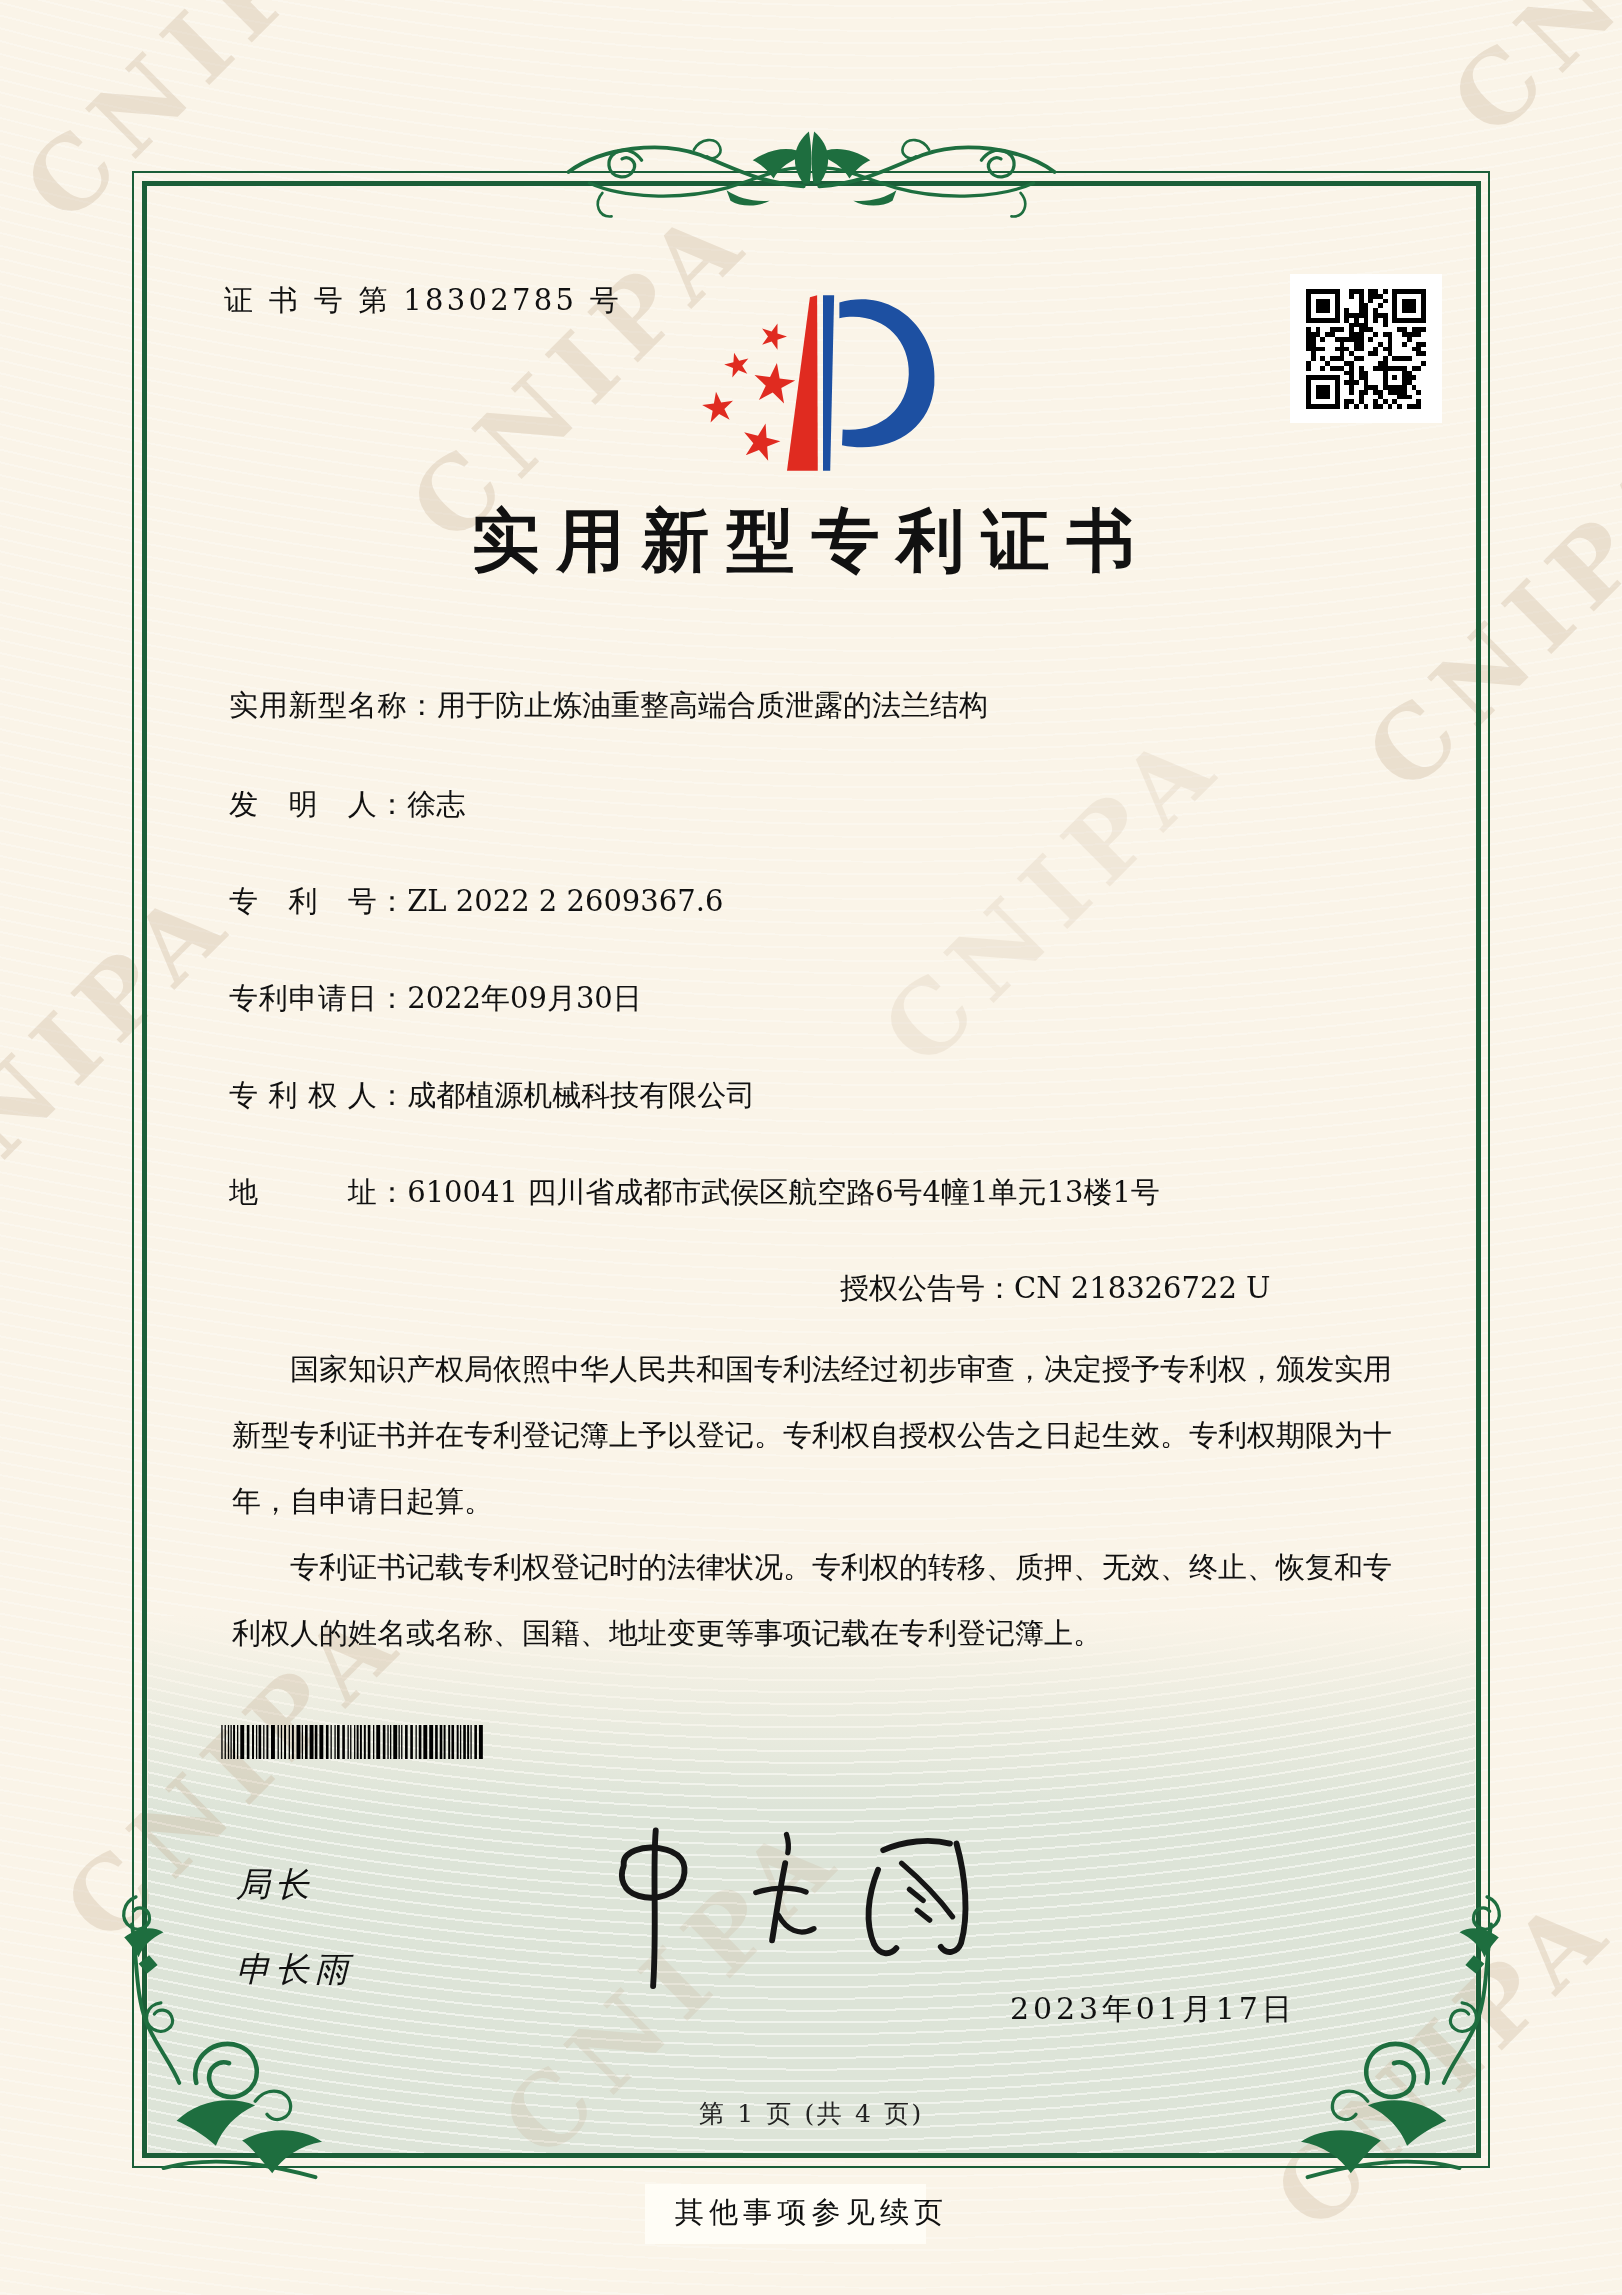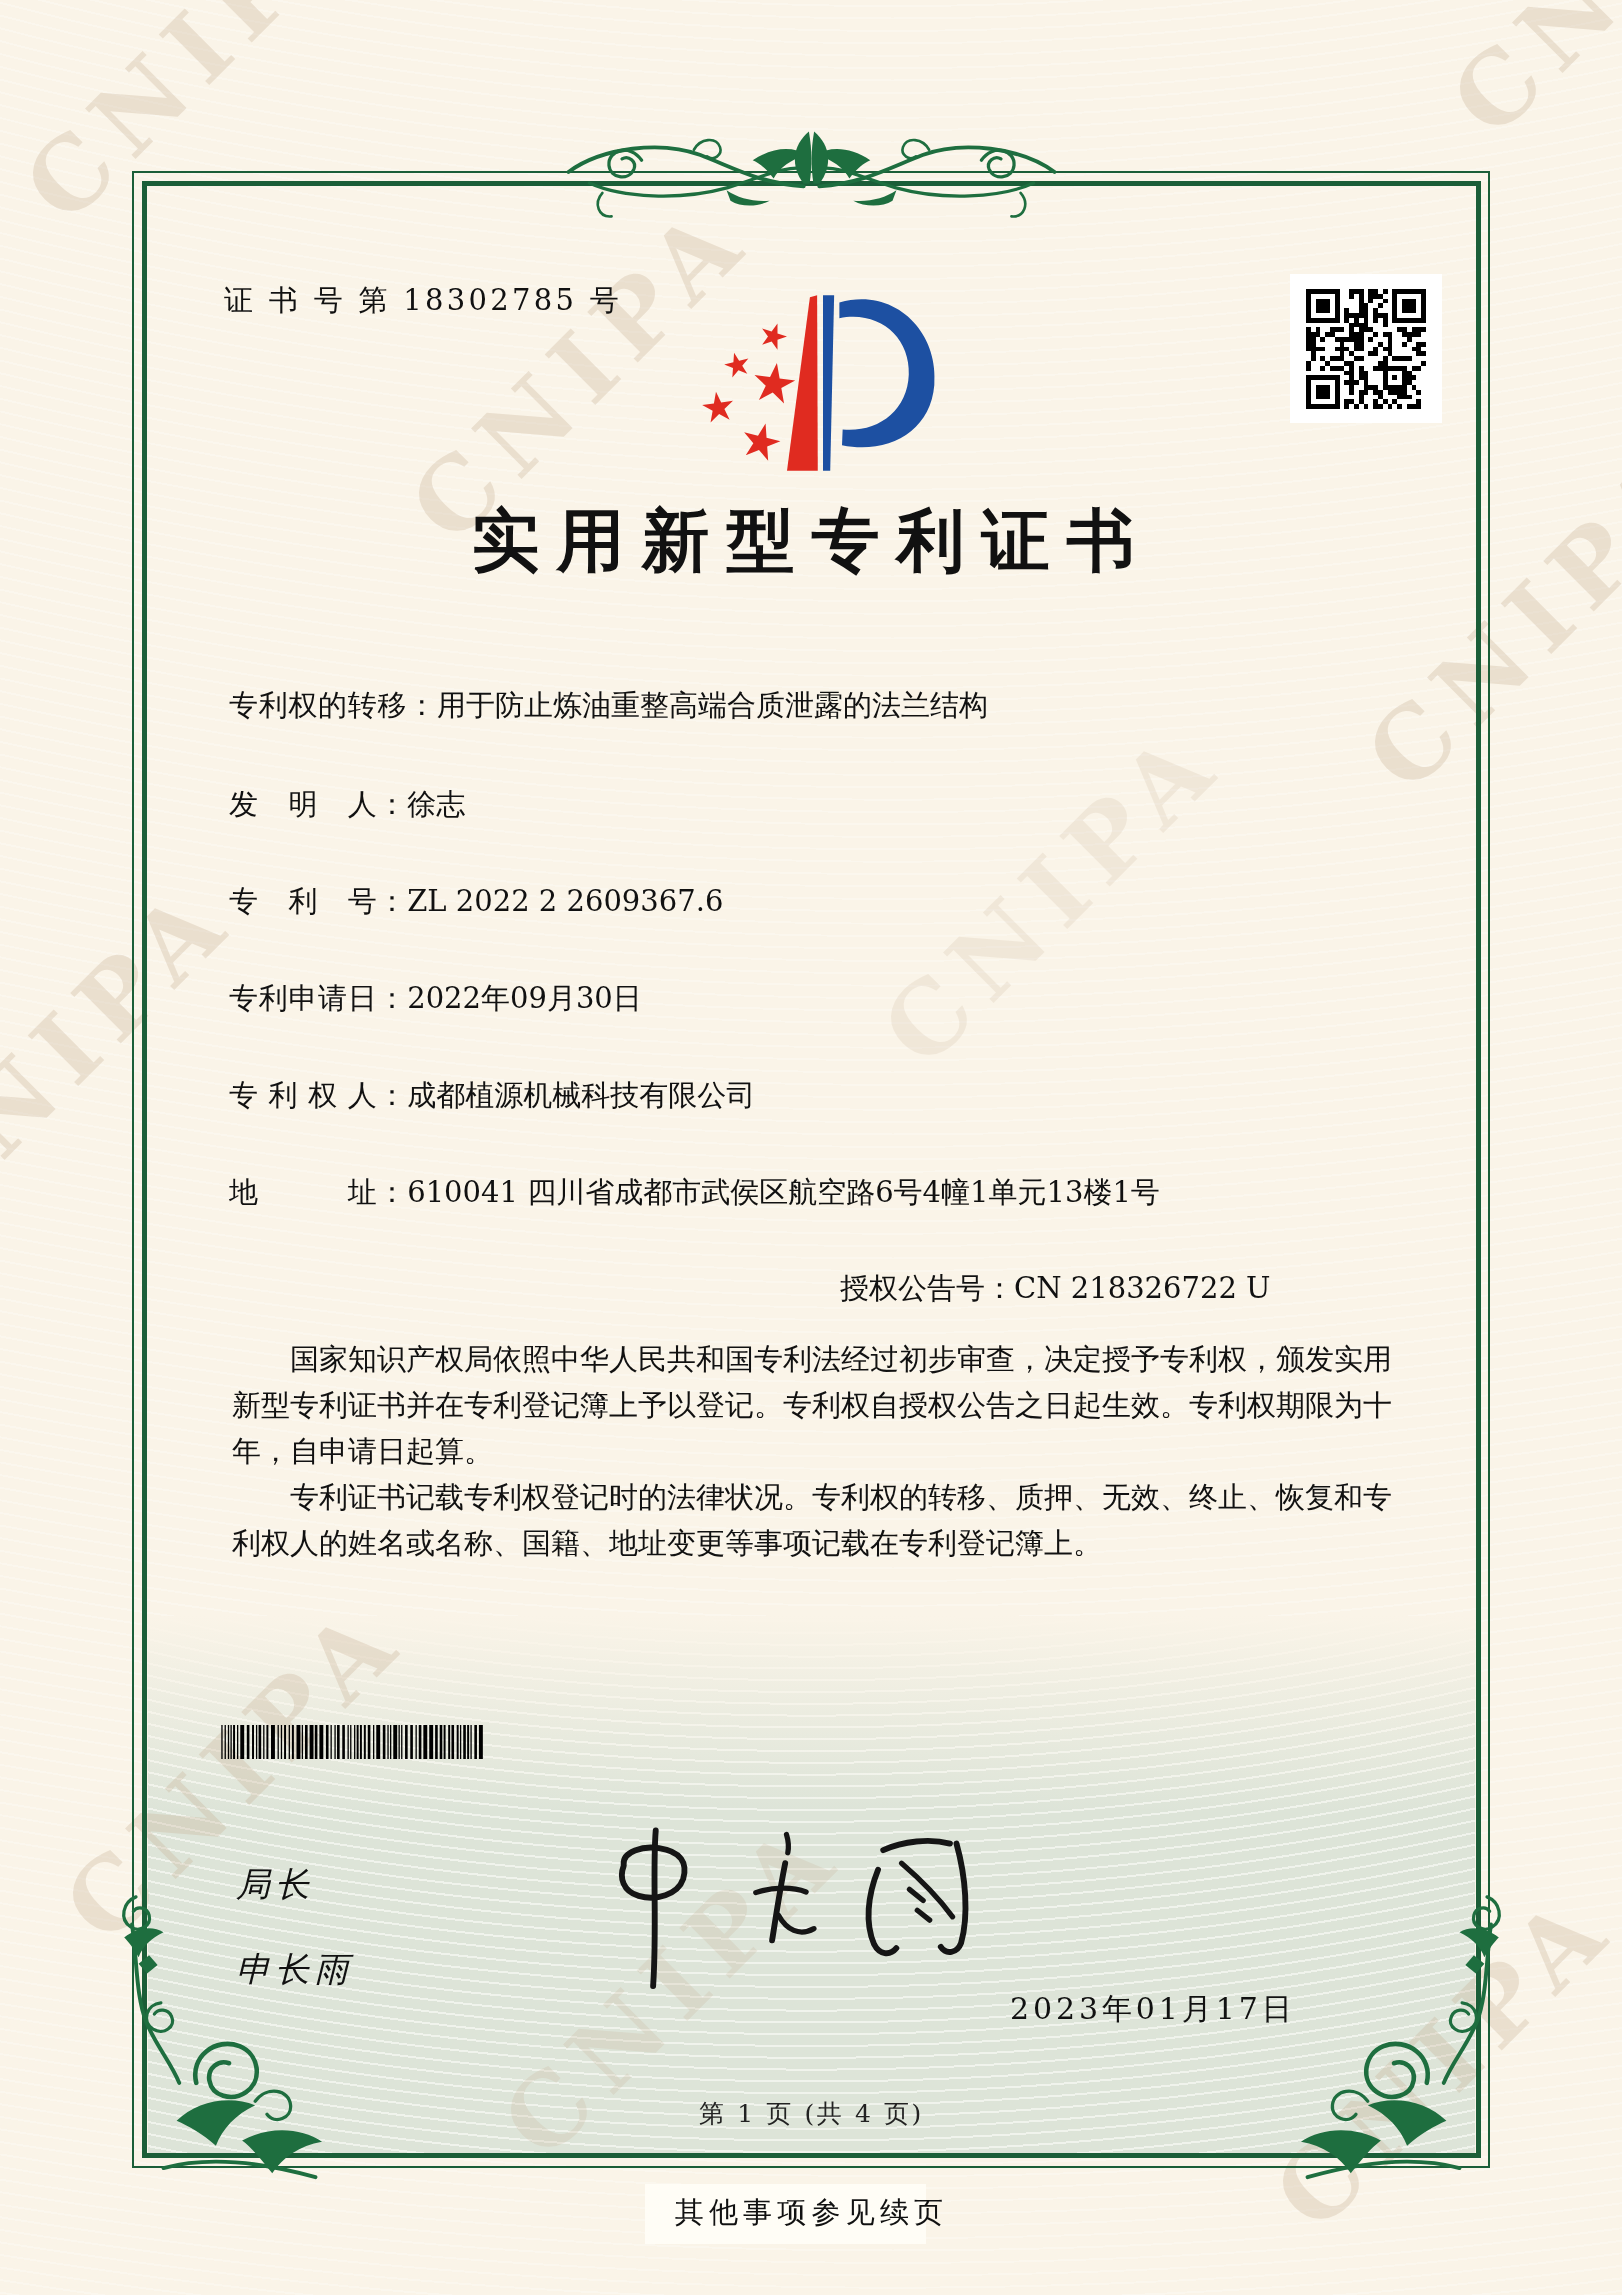--- a/index.html
+++ b/index.html
@@ -40,21 +40,21 @@
   
   .txt{position:absolute;z-index:5;white-space:nowrap;}
   .cert-no{left:196px;top:281px;font-size:29px;letter-spacing:3.3px;margin-left:28px;}
   .title{left:50%;top:496px;transform:translateX(-50%);
     font-size:68px;font-weight:bold;letter-spacing:17px;}
   .row{position:absolute;left:229px;z-index:5;font-size:29px;white-space:nowrap;}
   .row .lab{letter-spacing:0.7px;}
   .grant2{position:absolute;left:840px;z-index:5;font-size:29px;white-space:nowrap;}
   .bodytext{
     position:absolute;left:232px;top:1336px;width:1160px;z-index:5;
-    font-size:29px;line-height:46px;text-align:justify;white-space:normal;
+    font-size:29px;line-height:66px;text-align:justify;white-space:normal;
   }
   .bodytext p{margin:0;text-indent:2em;}
   .signer{position:absolute;left:236px;z-index:5;font-size:34px;letter-spacing:5.2px;font-style:italic;}
   .date{left:1010px;top:1989px;font-size:30px;letter-spacing:3.9px;}
   .pageinfo{left:50%;top:2097px;transform:translateX(-50%);font-size:25px;letter-spacing:2.6px;color:#222;}
   .footer-band{position:absolute;left:645px;top:2184px;width:281px;height:60px;
     background:#fffdf6;z-index:4;}
   .footer-note{left:50%;top:2193px;transform:translateX(-50%);font-size:29px;letter-spacing:5.2px;z-index:5;}
   .qr-box{position:absolute;left:1290px;top:274px;width:152px;height:149px;
     background:#fff;z-index:5;display:flex;align-items:center;justify-content:center;}
@@ -167,21 +167,21 @@
           <rect x="2" y="20" width="3" height="3"></rect>
       </g>
       <path id="qr-mods" fill="#000" d="M9 0h1v1h-1zM10 0h1v1h-1zM11 0h1v1h-1zM13 0h1v1h-1zM14 0h1v1h-1zM16 0h1v1h-1zM9 1h1v1h-1zM11 1h1v1h-1zM13 1h1v1h-1zM14 1h1v1h-1zM15 1h1v1h-1zM11 2h1v1h-1zM13 2h1v1h-1zM16 2h1v1h-1zM11 3h1v1h-1zM12 3h1v1h-1zM15 3h1v1h-1zM8 4h1v1h-1zM11 4h1v1h-1zM12 4h1v1h-1zM14 4h1v1h-1zM8 5h1v1h-1zM9 5h1v1h-1zM10 5h1v1h-1zM11 5h1v1h-1zM12 5h1v1h-1zM14 5h1v1h-1zM15 5h1v1h-1zM16 5h1v1h-1zM8 6h1v1h-1zM10 6h1v1h-1zM12 6h1v1h-1zM14 6h1v1h-1zM16 6h1v1h-1zM9 7h1v1h-1zM10 7h1v1h-1zM11 7h1v1h-1zM12 7h1v1h-1zM16 7h1v1h-1zM0 8h1v1h-1zM2 8h1v1h-1zM5 8h1v1h-1zM6 8h1v1h-1zM7 8h1v1h-1zM9 8h1v1h-1zM11 8h1v1h-1zM12 8h1v1h-1zM13 8h1v1h-1zM19 8h1v1h-1zM20 8h1v1h-1zM22 8h1v1h-1zM23 8h1v1h-1zM24 8h1v1h-1zM0 9h1v1h-1zM1 9h1v1h-1zM2 9h1v1h-1zM4 9h1v1h-1zM5 9h1v1h-1zM9 9h1v1h-1zM10 9h1v1h-1zM11 9h1v1h-1zM14 9h1v1h-1zM16 9h1v1h-1zM17 9h1v1h-1zM20 9h1v1h-1zM21 9h1v1h-1zM22 9h1v1h-1zM23 9h1v1h-1zM0 10h1v1h-1zM1 10h1v1h-1zM3 10h1v1h-1zM6 10h1v1h-1zM7 10h1v1h-1zM8 10h1v1h-1zM9 10h1v1h-1zM10 10h1v1h-1zM11 10h1v1h-1zM13 10h1v1h-1zM17 10h1v1h-1zM21 10h1v1h-1zM0 11h1v1h-1zM1 11h1v1h-1zM7 11h1v1h-1zM10 11h1v1h-1zM11 11h1v1h-1zM15 11h1v1h-1zM17 11h1v1h-1zM20 11h1v1h-1zM23 11h1v1h-1zM24 11h1v1h-1zM0 12h1v1h-1zM1 12h1v1h-1zM2 12h1v1h-1zM3 12h1v1h-1zM6 12h1v1h-1zM7 12h1v1h-1zM8 12h1v1h-1zM10 12h1v1h-1zM11 12h1v1h-1zM14 12h1v1h-1zM16 12h1v1h-1zM17 12h1v1h-1zM22 12h1v1h-1zM23 12h1v1h-1zM1 13h1v1h-1zM7 13h1v1h-1zM9 13h1v1h-1zM13 13h1v1h-1zM14 13h1v1h-1zM17 13h1v1h-1zM23 13h1v1h-1zM24 13h1v1h-1zM1 14h1v1h-1zM3 14h1v1h-1zM5 14h1v1h-1zM6 14h1v1h-1zM7 14h1v1h-1zM10 14h1v1h-1zM11 14h1v1h-1zM16 14h1v1h-1zM18 14h1v1h-1zM19 14h1v1h-1zM20 14h1v1h-1zM21 14h1v1h-1zM0 15h1v1h-1zM4 15h1v1h-1zM8 15h1v1h-1zM9 15h1v1h-1zM15 15h1v1h-1zM16 15h1v1h-1zM24 15h1v1h-1zM0 16h1v1h-1zM3 16h1v1h-1zM5 16h1v1h-1zM6 16h1v1h-1zM7 16h1v1h-1zM9 16h1v1h-1zM11 16h1v1h-1zM14 16h1v1h-1zM15 16h1v1h-1zM16 16h1v1h-1zM17 16h1v1h-1zM18 16h1v1h-1zM19 16h1v1h-1zM20 16h1v1h-1zM22 16h1v1h-1zM23 16h1v1h-1zM8 17h1v1h-1zM9 17h1v1h-1zM11 17h1v1h-1zM12 17h1v1h-1zM16 17h1v1h-1zM20 17h1v1h-1zM21 17h1v1h-1zM9 18h1v1h-1zM11 18h1v1h-1zM12 18h1v1h-1zM16 18h1v1h-1zM18 18h1v1h-1zM20 18h1v1h-1zM21 18h1v1h-1zM22 18h1v1h-1zM8 19h1v1h-1zM9 19h1v1h-1zM10 19h1v1h-1zM12 19h1v1h-1zM16 19h1v1h-1zM20 19h1v1h-1zM21 19h1v1h-1zM9 20h1v1h-1zM12 20h1v1h-1zM13 20h1v1h-1zM14 20h1v1h-1zM16 20h1v1h-1zM17 20h1v1h-1zM18 20h1v1h-1zM19 20h1v1h-1zM20 20h1v1h-1zM22 20h1v1h-1zM9 21h1v1h-1zM11 21h1v1h-1zM12 21h1v1h-1zM14 21h1v1h-1zM15 21h1v1h-1zM17 21h1v1h-1zM18 21h1v1h-1zM19 21h1v1h-1zM20 21h1v1h-1zM23 21h1v1h-1zM11 22h1v1h-1zM15 22h1v1h-1zM19 22h1v1h-1zM20 22h1v1h-1zM21 22h1v1h-1zM8 23h1v1h-1zM9 23h1v1h-1zM11 23h1v1h-1zM14 23h1v1h-1zM16 23h1v1h-1zM18 23h1v1h-1zM23 23h1v1h-1zM8 24h1v1h-1zM10 24h1v1h-1zM12 24h1v1h-1zM14 24h1v1h-1zM15 24h1v1h-1zM17 24h1v1h-1zM19 24h1v1h-1zM21 24h1v1h-1zM22 24h1v1h-1zM23 24h1v1h-1z"></path>
     </svg>
   </div>
 
   <div class="txt cert-no">证 书 号 第 18302785 号</div>
   <div class="txt title">实用新型专利证书</div>
 
   <div class="row" style="top:686px">
-    <span class="lab">专利权的转移：</span><span>用于防止炼油重整高端合质泄露的法兰结构</span>
+    <span class="lab">实用新型名称：</span><span>用于防止炼油重整高端合质泄露的法兰结构</span>
   </div>
   <div class="row" style="top:785px">
     <span class="lab">发　明　人：</span><span>徐志</span>
   </div>
   <div class="row" style="top:882px">
     <span class="lab">专　利　号：</span><span>ZL 2022 2 2609367.6</span>
   </div>
   <div class="row" style="top:979px">
     <span class="lab">专利申请日：</span><span>2022年09月30日</span>
   </div>

